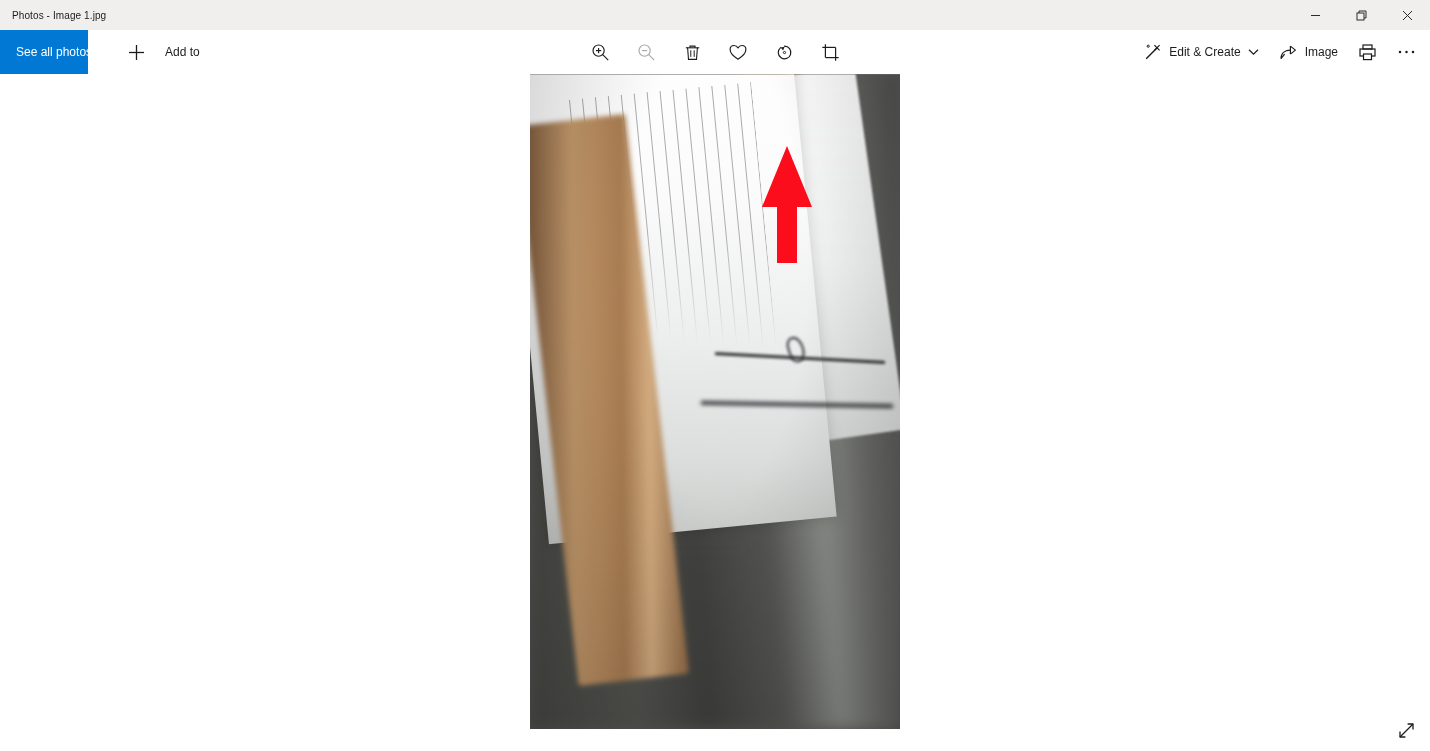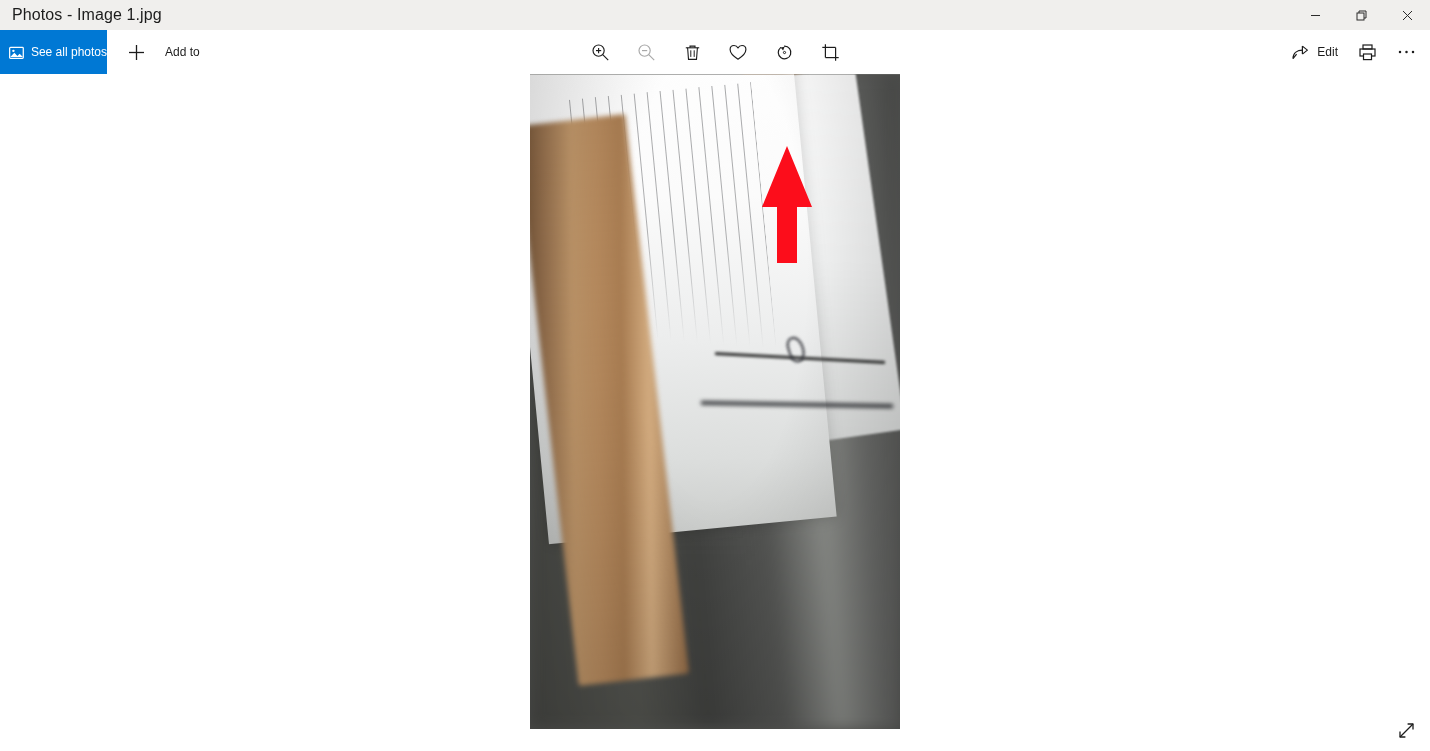--- a/index.html
+++ b/index.html
@@ -11,21 +11,21 @@
   }
 
   
   .titlebar {
     position: absolute; top: 0; left: 0;
     width: 1430px; height: 30px;
     background: #f0efed;
     display: flex; align-items: center;
   }
   .titlebar-title {
-    font-size: 16px; color: #1c1c1c;
+    font-size: 10px; color: #1c1c1c;
     padding-left: 12px; letter-spacing: .1px;
     white-space: nowrap;
   }
   .window-controls {
     position: absolute; right: 0; top: 0;
     height: 30px; display: flex;
   }
   .wc-btn {
     width: 46px; height: 30px;
     display: flex; align-items: center; justify-content: center;
@@ -34,21 +34,21 @@
   .wc-btn svg { display: block; }
 
   
   .cmdbar {
     position: absolute; top: 30px; left: 0;
     width: 1430px; height: 44px;
     background: #ffffff;
   }
   .see-all-photos {
     position: absolute; left: 0; top: 0;
-    width: 107px; height: 44px;
+    width: 88px; height: 44px;
     background: #0078d4;
     color: #ffffff;
     display: flex; align-items: center;
     gap: 7px; padding-left: 9px;
     cursor: default;
   }
   .sap-label { font-size: 12px; white-space: nowrap; }
 
   .add-to {
     position: absolute; left: 118px; top: 0;
@@ -351,29 +351,41 @@
         <line x1="1.3" y1="4.4" x2="14.6" y2="4.4" stroke="#1c1c1c" stroke-width="1.2"></line>
         <line x1="14.6" y1="4.4" x2="14.6" y2="17.7" stroke="#1c1c1c" stroke-width="1.2"></line>
         <line x1="4.4" y1="14.6" x2="17.7" y2="14.6" stroke="#1c1c1c" stroke-width="1.2"></line>
       </svg>
     </div>
 
   </div>
 
   <div class="right-tools">
 
+    <div class="rt-item">
+      <svg width="18" height="18" viewBox="0 0 18 18">
+        <line x1="2.2" y1="15.8" x2="13.2" y2="4.8" stroke="#1c1c1c" stroke-width="1.4"></line>
+        <line x1="10.4" y1="2.2" x2="15.6" y2="7.4" stroke="#1c1c1c" stroke-width="1.2"></line>
+        <line x1="15.6" y1="2.2" x2="10.4" y2="7.4" stroke="#1c1c1c" stroke-width="1.2"></line>
+        <circle cx="4.2" cy="3.2" r="1.1" fill="none" stroke="#1c1c1c" stroke-width="1"></circle>
+      </svg>
+      <span class="rt-label">Edit &amp; Create</span>
+      <svg width="11" height="8" viewBox="0 0 11 8">
+        <polyline points="1,1.8 5.5,6.2 10,1.8" fill="none" stroke="#1c1c1c" stroke-width="1.2"></polyline>
+      </svg>
+    </div>
 
     <div class="rt-item">
       <svg width="19" height="17" viewBox="0 0 19 17">
         <path d="M2 14.6 C2 8.6 6.6 6.2 11.4 6.1" fill="none" stroke="#1c1c1c" stroke-width="1.2"></path>
         <path d="M2 14.6 L5.6 10.2" fill="none" stroke="#1c1c1c" stroke-width="1.2"></path>
         <polyline points="11.4,2.1 16.4,6.1 11.4,10.1" fill="none" stroke="#1c1c1c" stroke-width="1.2" stroke-linejoin="round"></polyline>
         <line x1="11.4" y1="2.1" x2="11.4" y2="10.1" stroke="#1c1c1c" stroke-width="1.2"></line>
       </svg>
-      <span class="rt-label">Edit</span>
+      <span class="rt-label">Image</span>
     </div>
 
     <div class="rt-item">
       <svg width="19" height="19" viewBox="0 0 19 19">
         <rect x="5" y="2" width="9" height="4" fill="none" stroke="#1c1c1c" stroke-width="1.2"></rect>
         <rect x="2" y="6" width="15" height="7" fill="none" stroke="#1c1c1c" stroke-width="1.2"></rect>
         <rect x="5.5" y="11" width="8" height="5.6" fill="#ffffff" stroke="#1c1c1c" stroke-width="1.2"></rect>
       </svg>
     </div>
 

